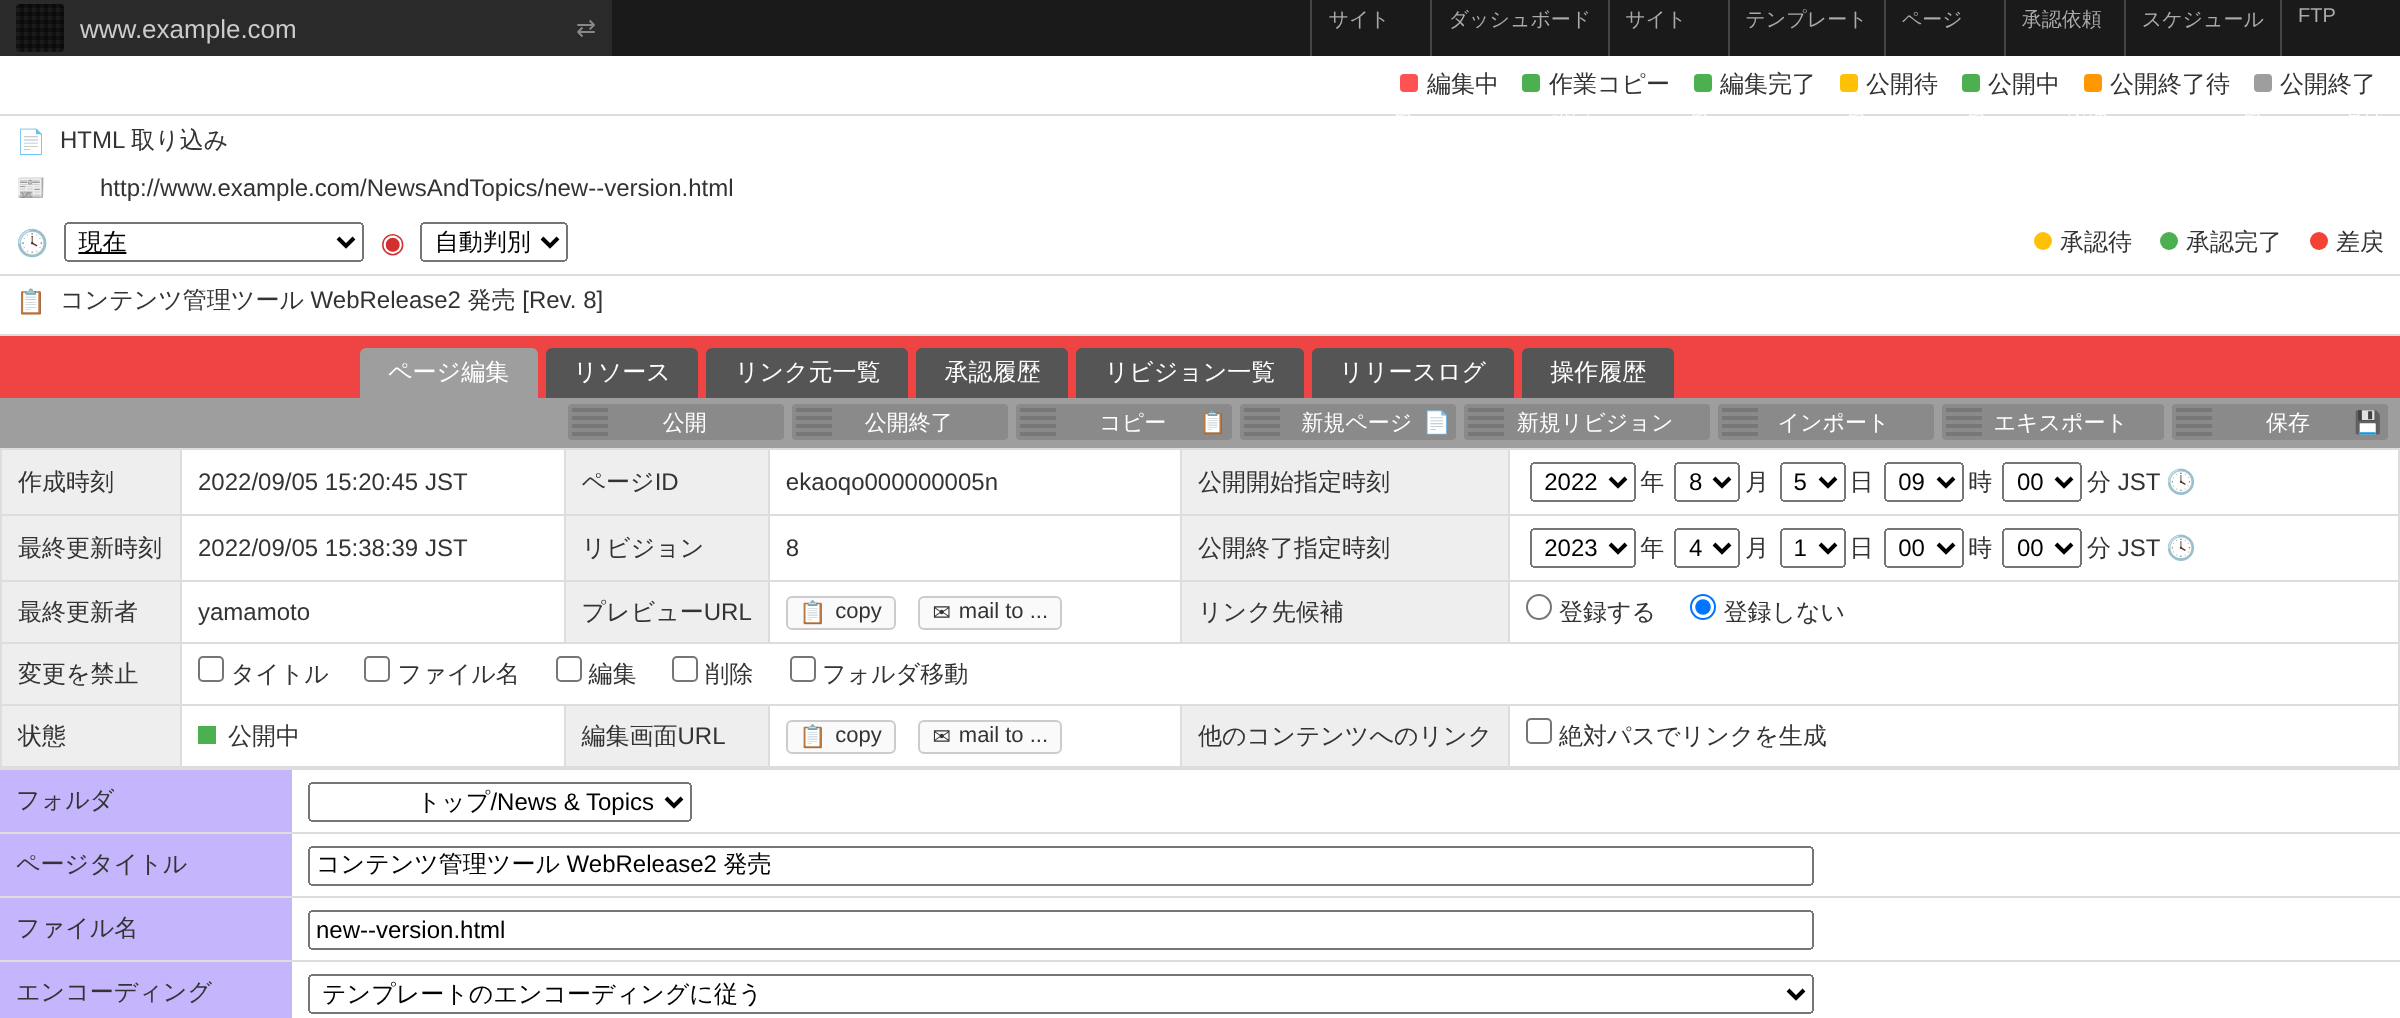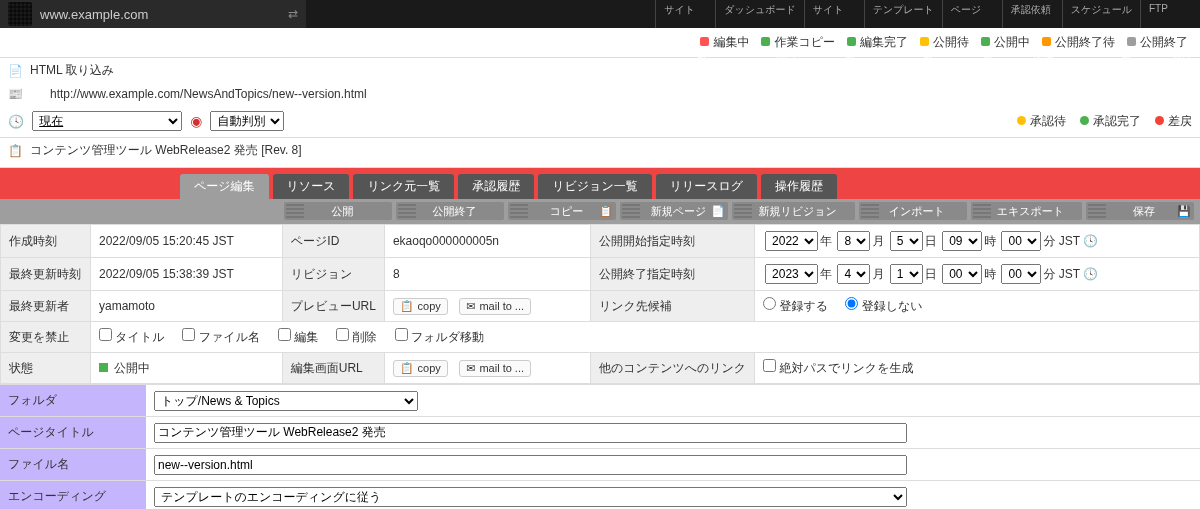--- a/index.html
+++ b/index.html
@@ -292,21 +292,21 @@
   <td>
     <label><input type="checkbox" style=""> <span>絶対パスでリンクを生成</span></label>
   </td>
 </tr>
 </tbody>
     </table>
 </div>
 
 <div class="formrow">
   <div class="flbl">フォルダ</div>
-  <div class="fval"><select class="full" style="width:264px;"><option>トップ/News &amp; Topics</option></select></div>
+  <div class="fval"><select class="full" style="width:192px;text-align:right;"><option>トップ/News &amp; Topics</option></select></div>
 </div>
 <div class="formrow">
   <div class="flbl">ページタイトル</div>
   <div class="fval"><input type="text" value="コンテンツ管理ツール WebRelease2 発売" style=""></div>
 </div>
 <div class="formrow">
   <div class="flbl">ファイル名</div>
   <div class="fval"><input type="text" value="new--version.html" style=""></div>
 </div>
 <div class="formrow">

